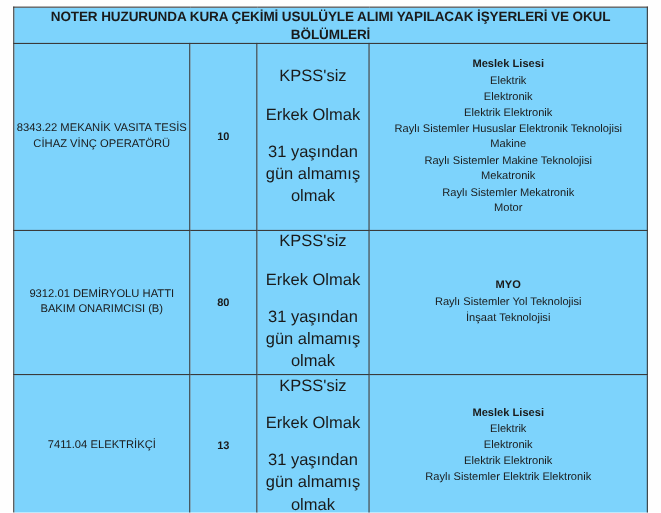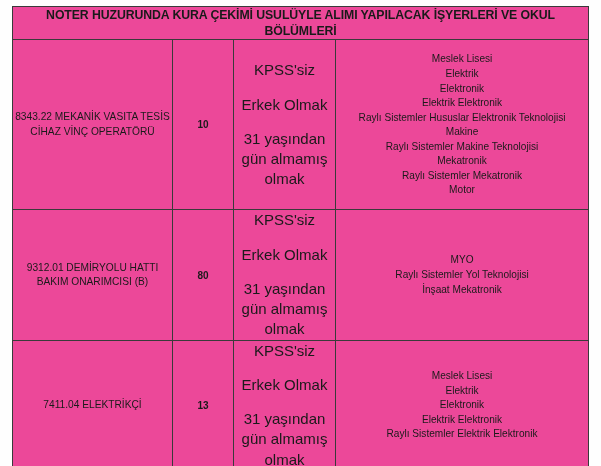--- a/index.html
+++ b/index.html
@@ -29,21 +29,21 @@
     top: 6px;
     width: 576px;
     border-collapse: collapse;
     table-layout: fixed;
   }
 
   .doc-table td, .doc-table th {
     border: 1px solid #3a3a3a;
     padding: 0;
     vertical-align: middle;
-    background: #ec4899;
+    background: #7dd3fc;
   }
 
   
   .title-cell {
     text-align: center;
     font-weight: bold;
     font-size: 12.3px;
     line-height: 1.32;
     letter-spacing: -0.1px;
     padding: 5px 8px 6px 8px;
@@ -91,21 +91,21 @@
     font-size: 10.1px;
     line-height: 1.44;
     text-align: center;
     padding: 6px 6px;
   }
 
   .hus-line { margin: 0 0 14px 0; }
   .hus-line:last-child { margin-bottom: 0; text-align: center; }
 
   .bolum-head {
-    font-weight: normal;
+    font-weight: bold;
     margin: 0 0 0.5px 0;
   }
   .bolum-item { margin: 0; }
 
   .row-1 { height: 170px; }
   .row-2 { height: 100px; }
   .row-3 { height: 97px; }
 </style>
 </head>
 <body>
@@ -151,21 +151,21 @@
         <td class="cell-unvan">9312.01 DEMİRYOLU HATTI BAKIM ONARIMCISI (B)</td>
         <td class="cell-toplam">80</td>
         <td class="cell-hususlar">
           <p class="hus-line">KPSS'siz</p>
           <p class="hus-line">Erkek Olmak</p>
           <p class="hus-line">31 yaşından gün almamış olmak</p>
         </td>
         <td class="cell-bolum">
           <p class="bolum-head">MYO</p>
           <p class="bolum-item">Raylı Sistemler Yol Teknolojisi</p>
-          <p class="bolum-item">İnşaat Mekatronik</p>
+          <p class="bolum-item">İnşaat Teknolojisi</p>
         </td>
       </tr>
 
       <tr class="row-3">
         <td class="cell-unvan">7411.04 ELEKTRİKÇİ</td>
         <td class="cell-toplam">13</td>
         <td class="cell-hususlar">
           <p class="hus-line">KPSS'siz</p>
           <p class="hus-line">Erkek Olmak</p>
           <p class="hus-line">31 yaşından gün almamış olmak</p>

